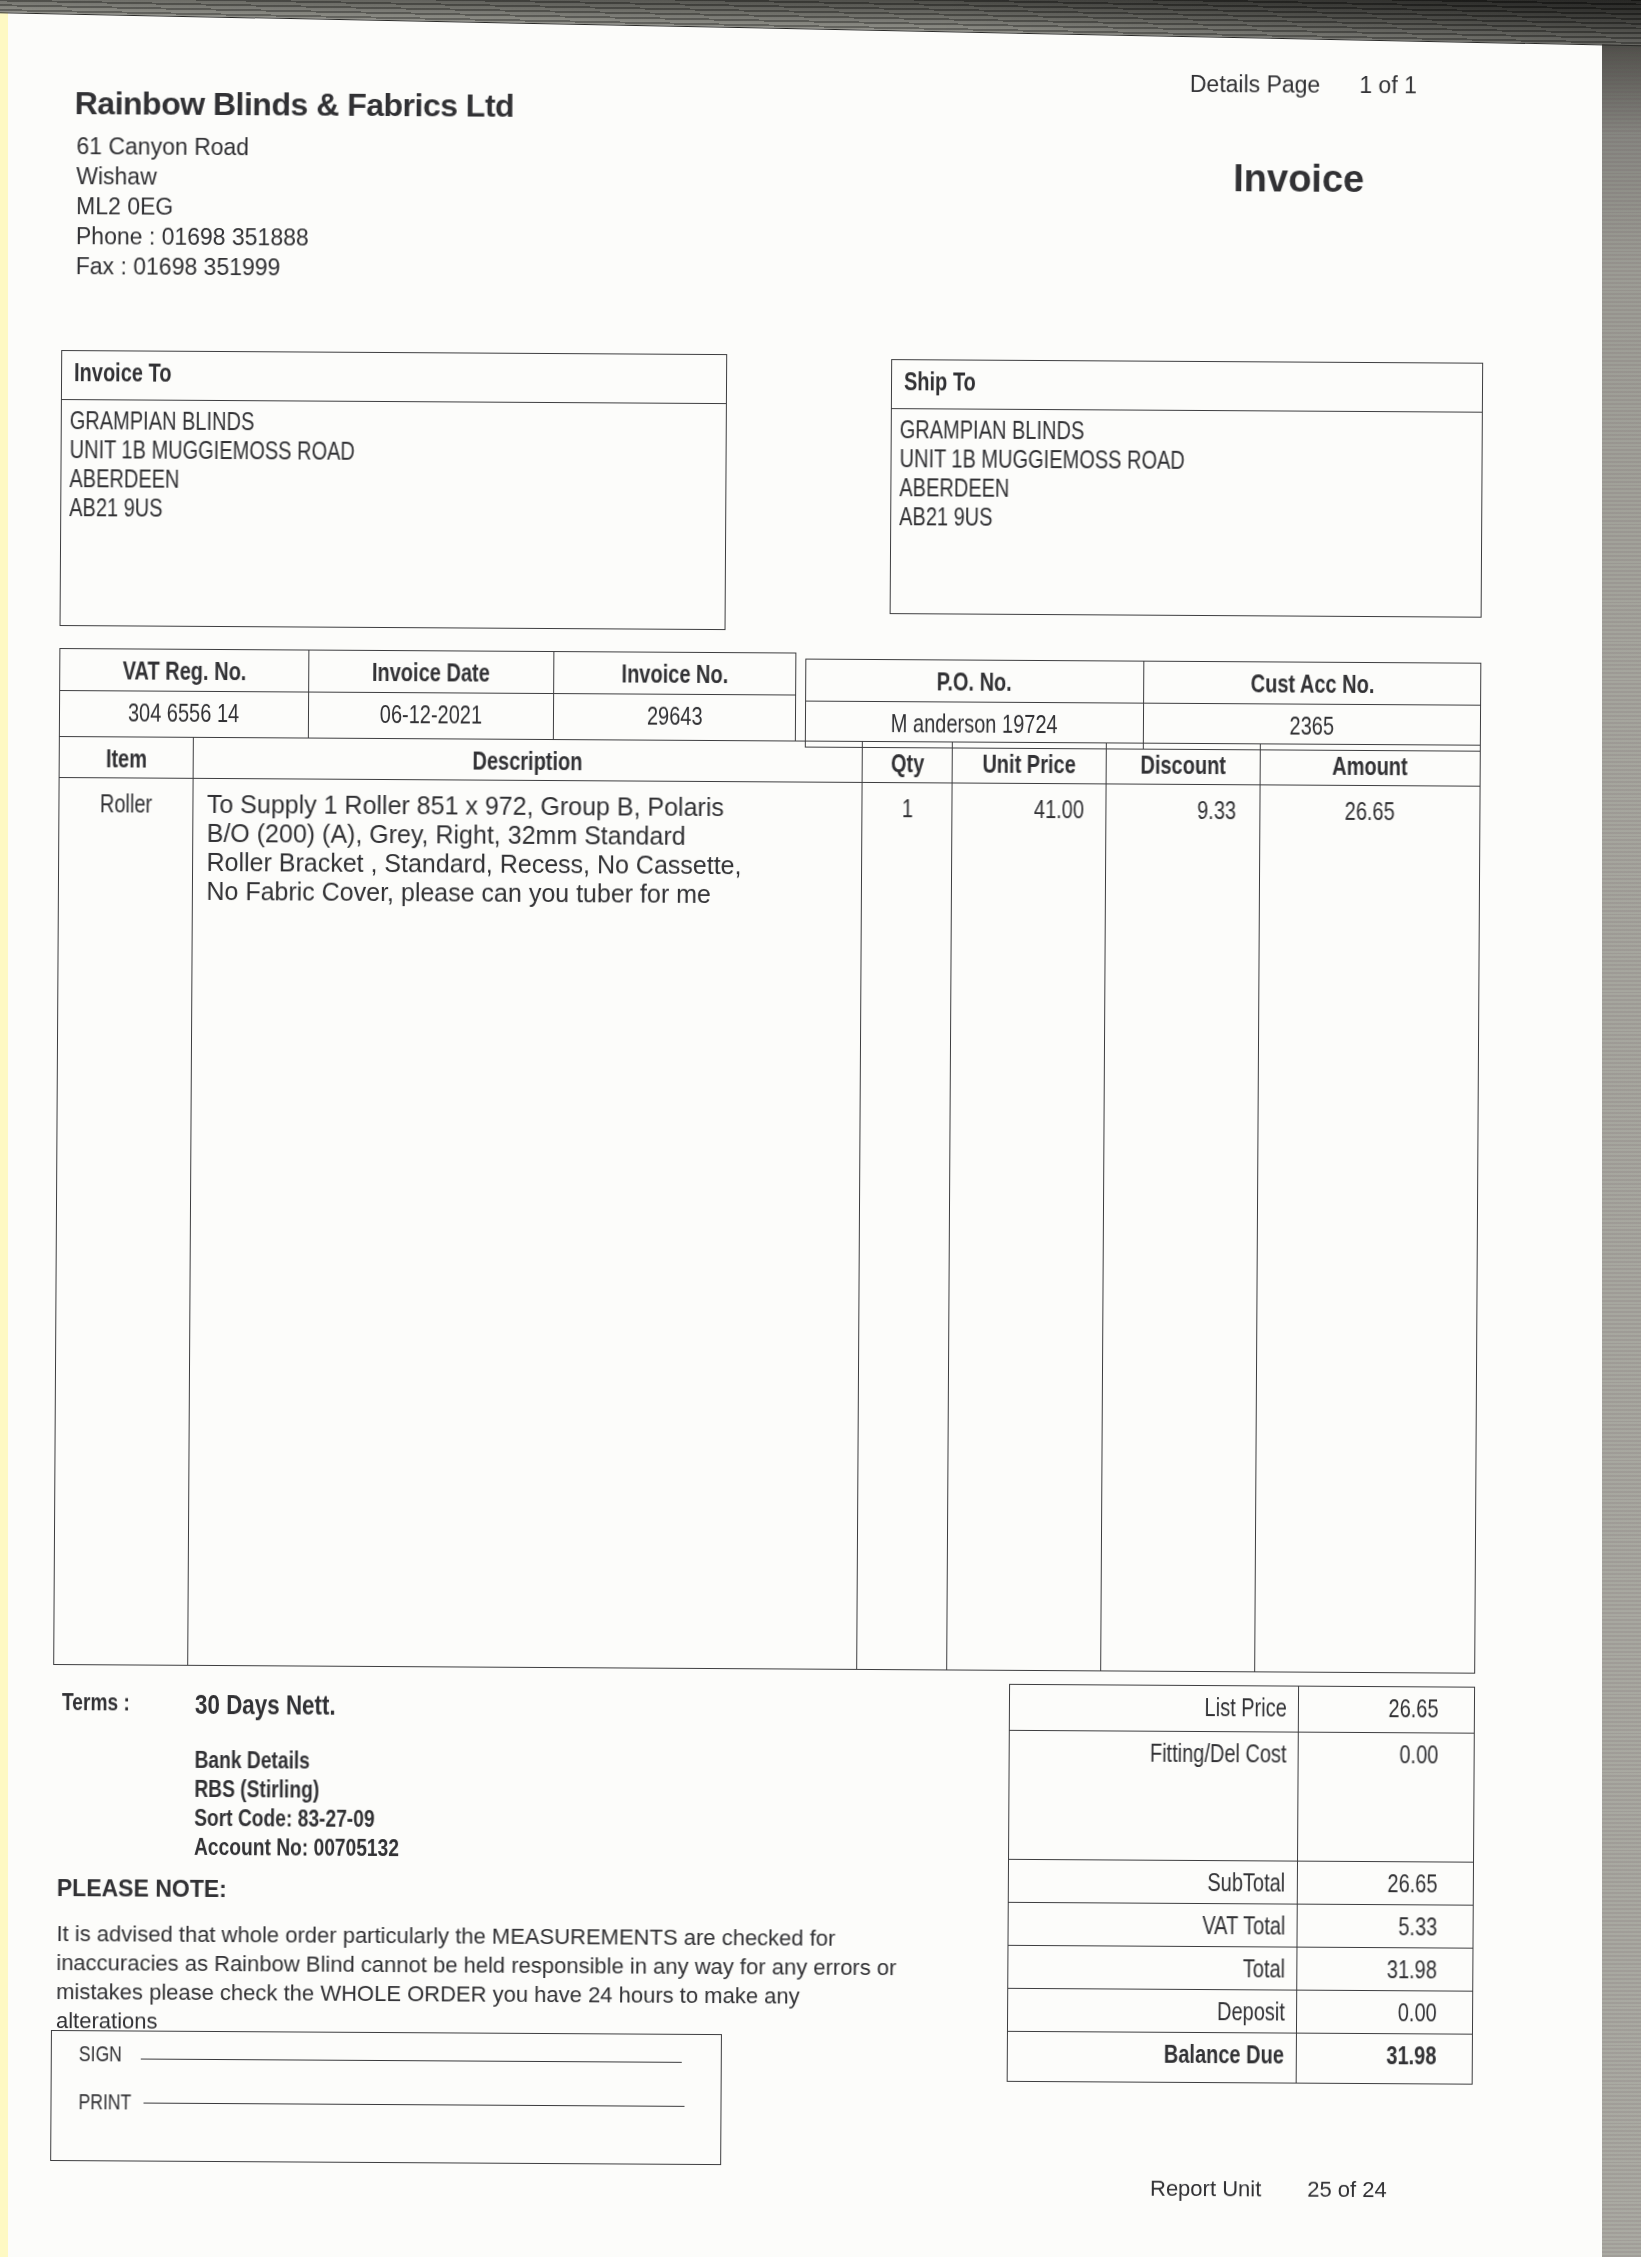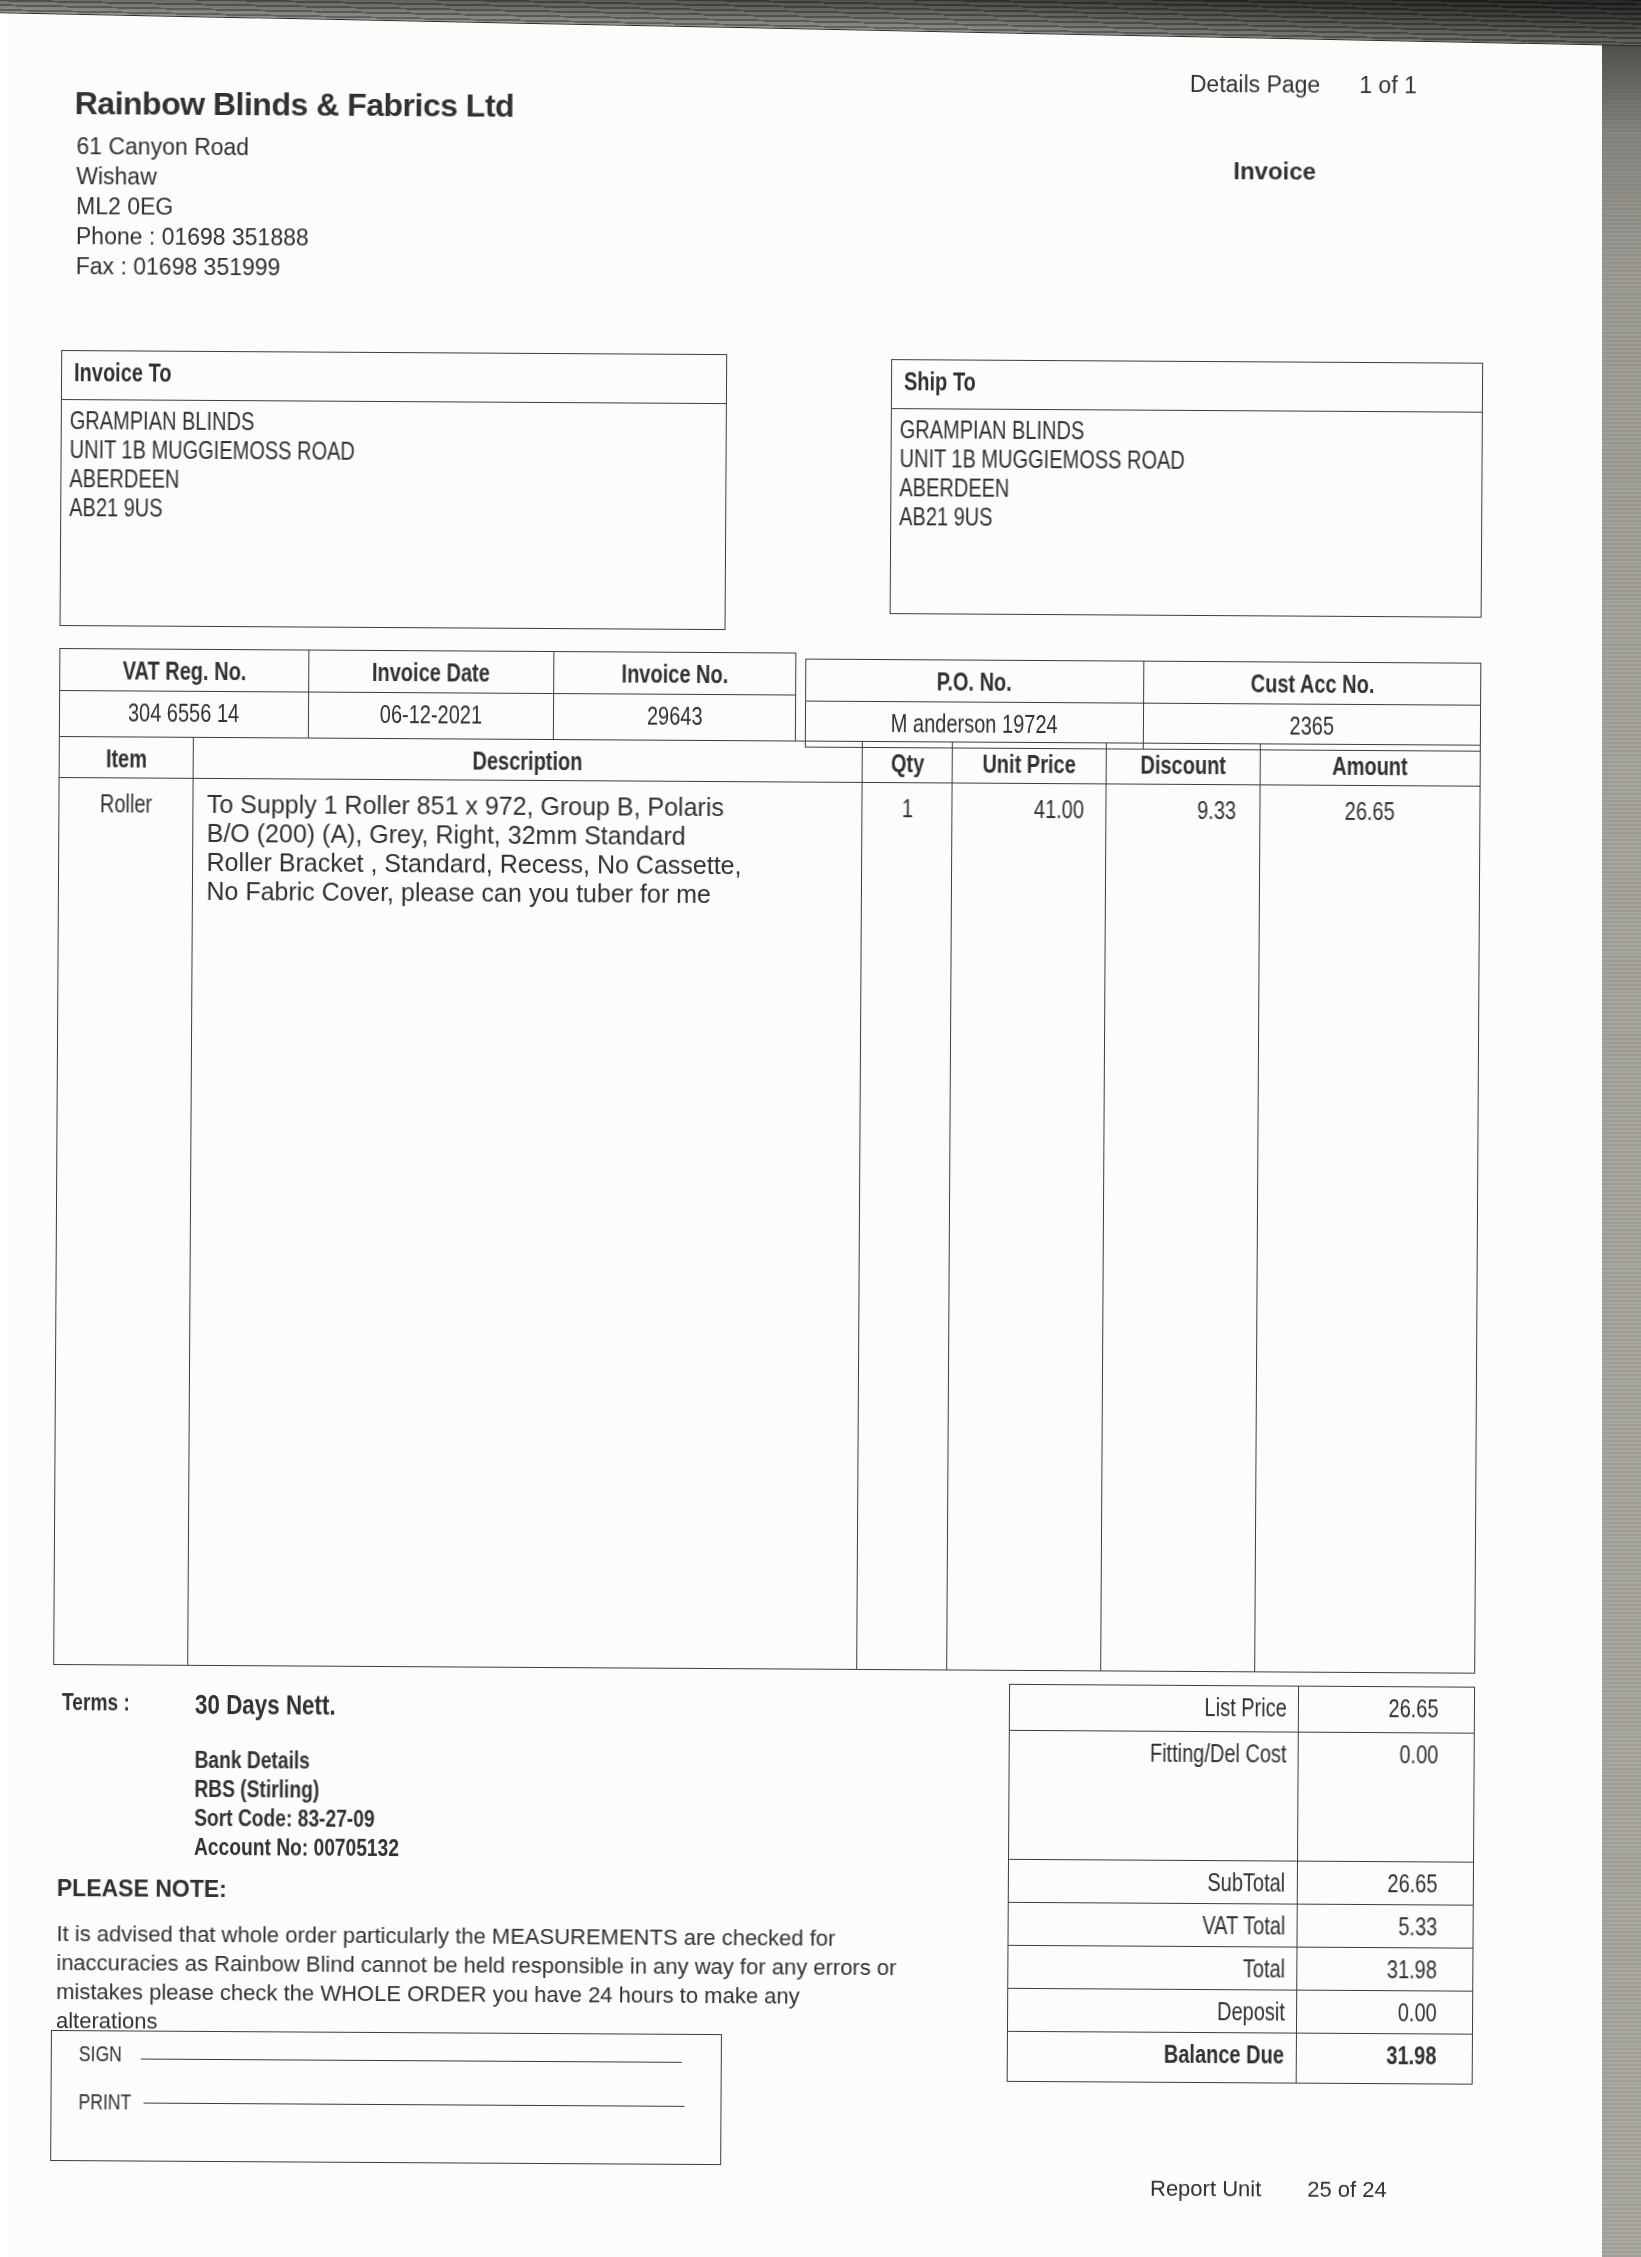--- a/index.html
+++ b/index.html
@@ -1,18 +1,18 @@
 <!DOCTYPE html>
 <html><head>
 <meta charset="utf-8">
 <style>
   html,body { margin:0; padding:0; background:#6f6f6a; }
   .scene {
     position:relative; width:1641px; height:2257px; overflow:hidden;
-    background:#ffffff;
+    background:#fef9c3;
     font-family:"Liberation Sans", sans-serif;
     color:#313134;
   }
   .page {
     position:absolute; left:7.7px; top:11.6px; width:1595px; height:2246px;
     background:#fcfcfa;
   }
   .right-band {
     position:absolute; right:0; top:0; width:39px; height:2257px;
     background:linear-gradient(180deg,#161614 0px,#4c4c46 53px,#80807a 135px,#97978f 270px,#a0a098 676px,#a5a59d 100%);
@@ -82,21 +82,21 @@
       <div>Wishaw</div>
       <div>ML2 0EG</div>
       <div>Phone : 01698 351888</div>
       <div>Fax : 01698 351999</div>
     </div>
 
     <div class="abs flexrow" style="left:1190px; top:64px; font-size:23px; gap:39px;">
       <span>Details Page</span>
       <span>1 of 1</span>
     </div>
-    <div class="abs b" style="left:1234px; top:150px; font-size:24px;">Invoice</div>
+    <div class="abs b" style="left:1234px; top:150px; font-size:38px;">Invoice</div>
 
     <div class="box" style="left:63px; top:350px; width:664px; height:274px;">
       <div class="box-head b">
         <span class="cx o-l">Invoice To</span>
       </div>
       <div class="box-body">
         <div><span class="cx o-l">GRAMPIAN BLINDS</span></div>
         <div><span class="cx o-l">UNIT 1B MUGGIEMOSS ROAD</span></div>
         <div><span class="cx o-l">ABERDEEN</span></div>
         <div><span class="cx o-l">AB21 9US</span></div>

